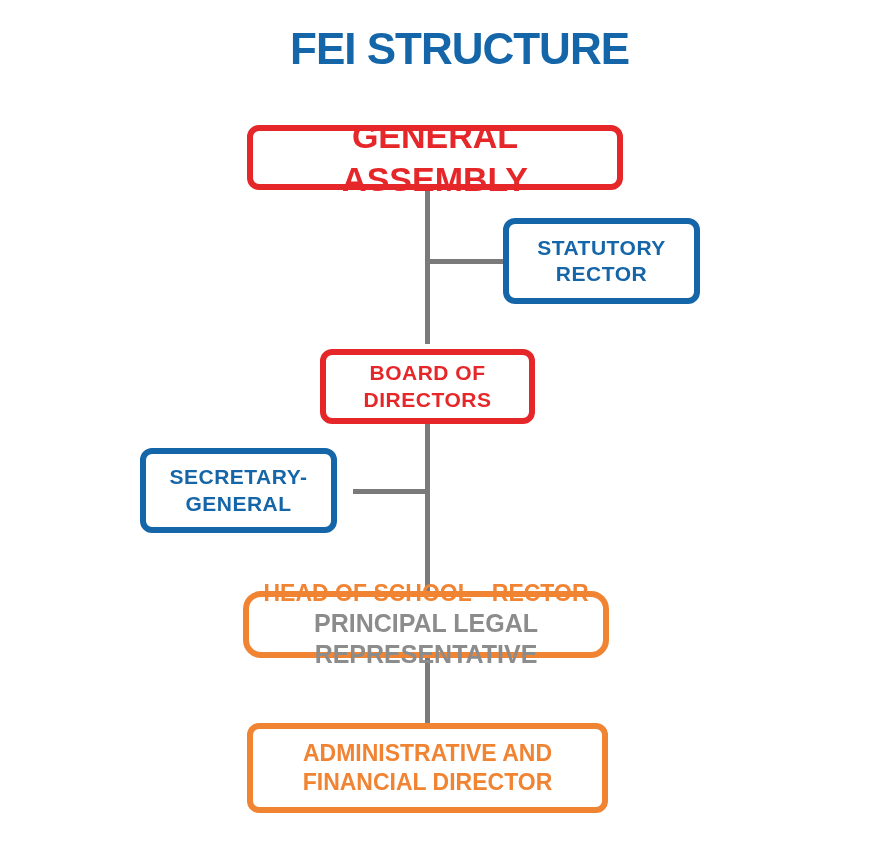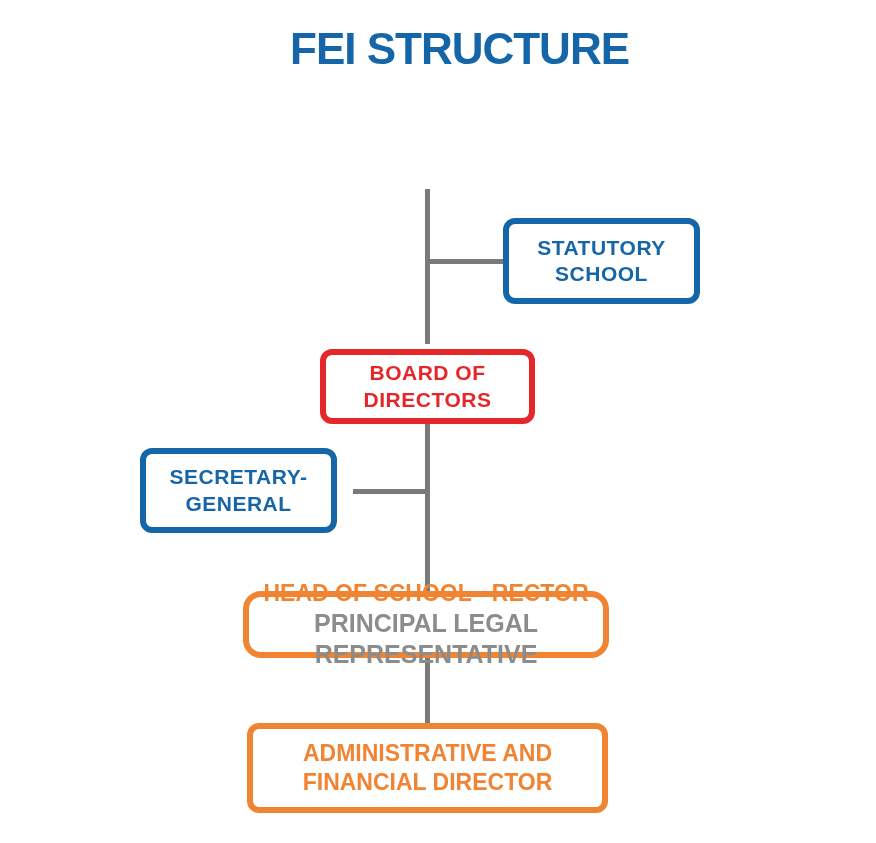--- a/index.html
+++ b/index.html
@@ -70,24 +70,27 @@
 <div class="canvas">
 
   <h1 class="title">FEI STRUCTURE</h1>
 
   <div class="connector" style="left:425px; top:189px; width:5px; height:155px;"></div>
   <div class="connector" style="left:427px; top:259px; width:78px; height:5px;"></div>
   <div class="connector" style="left:425px; top:416px; width:5px; height:177px;"></div>
   <div class="connector" style="left:353px; top:489px; width:74px; height:5px;"></div>
   <div class="connector" style="left:425px; top:657px; width:5px; height:67px;"></div>
 
+  <div class="node red ga" style="left:247px; top:125px; width:376px; height:65px;">
+    <span class="line">GENERAL ASSEMBLY</span>
+  </div>
 
   <div class="node blue two-line" style="left:503px; top:218px; width:197px; height:86px;">
     <span class="line">STATUTORY</span>
-    <span class="line">SCHOOL</span>
+    <span class="line">RECTOR</span>
   </div>
 
   <div class="node red two-line" style="left:320px; top:349px; width:215px; height:75px;">
     <span class="line">BOARD OF</span>
     <span class="line">DIRECTORS</span>
   </div>
 
   <div class="node blue two-line" style="left:140px; top:448px; width:197px; height:85px;">
     <span class="line">SECRETARY-</span>
     <span class="line">GENERAL</span>

